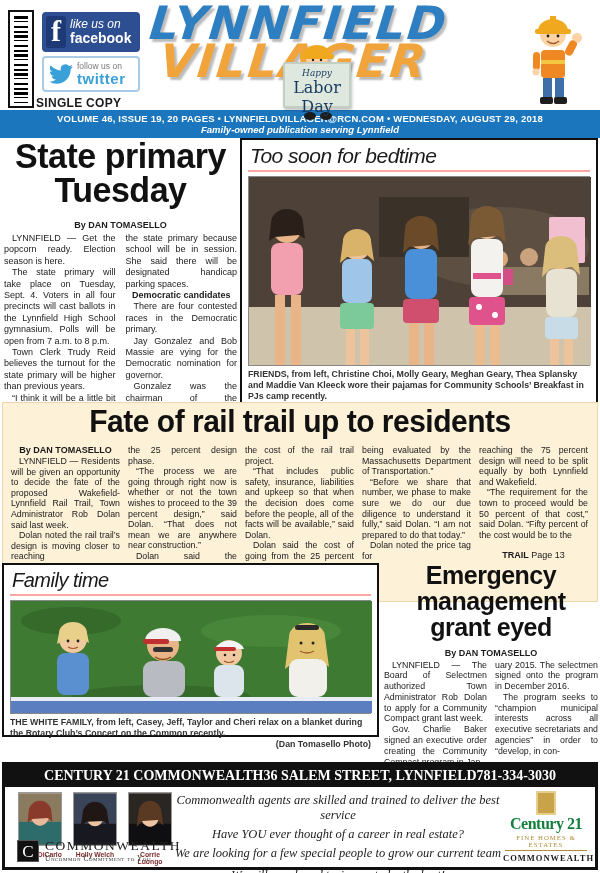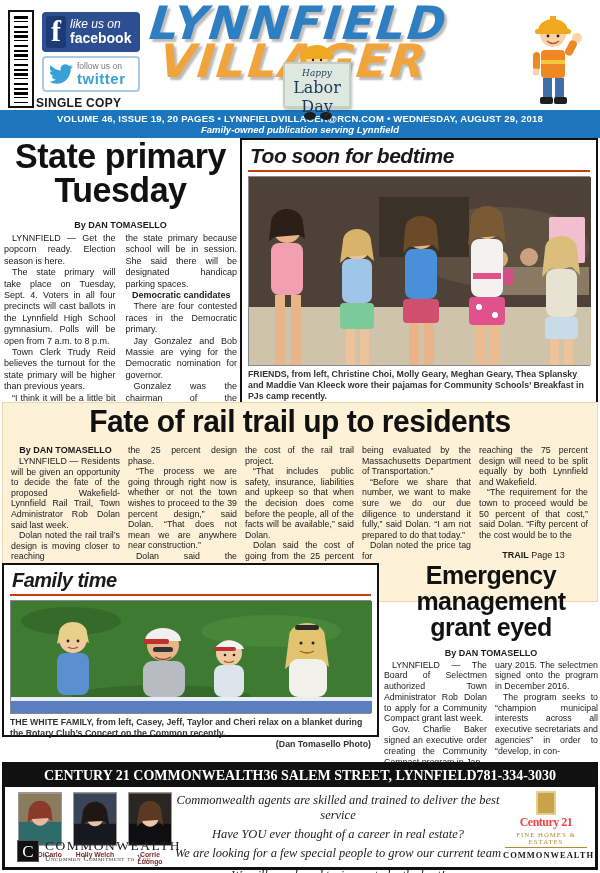--- a/index.html
+++ b/index.html
@@ -63,21 +63,21 @@
   .jump b { font-weight:bold; }
   
   .primary { position:absolute; left:4px; top:140px; width:233px; }
   .primary .headline { font-size:34px; line-height:0.97; text-align:center; transform:scaleY(1.05); }
   .primary .byline { margin:14px 0 3px; }
   .primary .bodycols { gap:10px; margin-top:2px; }
   .primary .col { width:112px; }
   
   .photobox { border:2px solid #111; background:#fff; }
   .bedtime { position:absolute; left:240px; top:138px; width:358px; height:299px; padding:3px 6px; }
-  .photobox .ph-head { font-size:21px; font-style:italic; font-weight:bold; border-bottom:2px solid #c2410c; padding:1px 0 2px 2px; letter-spacing:-0.5px; }
+  .photobox .ph-head { font-size:21px; font-style:italic; font-weight:normal; border-bottom:2px solid #fca5a5; padding:1px 0 2px 2px; letter-spacing:-0.5px; }
   .photobox .caption { font-size:8.8px; font-weight:bold; color:#333; line-height:11px; margin-top:3px; }
   .photobox .credit { text-align:right; font-size:8.8px; font-weight:bold; color:#333; }
   .photo-frame { margin-top:4px; border:1px solid #888; }
   .photo-frame svg { display:block; }
   
   .rail {
     position:absolute; left:2px; top:402px; width:596px; height:200px;
     background:#fdf1d8; border:1px solid #ecd8a8; padding:2px 8px;
   }
   .rail .headline { font-size:30px; text-align:center; transform:scaleY(1.05); }
@@ -112,21 +112,21 @@
   .ad-lines .ln { margin-bottom:4px; }
   .ad-lines .ln4 { margin-top:7px; }
   .cw-logo { position:absolute; left:12px; bottom:4px; display:flex; align-items:center; gap:6px; }
   .cw-c { width:22px; height:22px; background:#111; color:#fff; font-family:"Liberation Serif", serif;
     font-size:17px; text-align:center; line-height:22px; border:1px solid #555; }
   .cw-name { font-family:"Liberation Serif", serif; font-size:13.5px; letter-spacing:1.5px; color:#222; }
   .cw-tag { font-family:"Liberation Serif", serif; font-variant:small-caps; font-size:7.5px; letter-spacing:0.5px; color:#333; }
   .c21 { position:absolute; right:6px; top:4px; width:86px; text-align:center; }
   .c21 .emblem { width:20px; height:24px; margin:0 auto; background:#c8a34a; border-radius:2px;
      box-shadow:inset 0 0 0 2px #e6cf8e; }
-  .c21 .c21name { font-family:"Liberation Serif", serif; font-weight:bold; font-size:12px; color:#ef4444; letter-spacing:-0.5px; }
+  .c21 .c21name { font-family:"Liberation Serif", serif; font-weight:bold; font-size:16px; color:#15803d; letter-spacing:-0.5px; }
   .c21 .c21sub { font-family:"Liberation Serif", serif; font-size:6.8px; color:#b08c3a; letter-spacing:1px; border-bottom:1px solid #b08c3a; padding-bottom:2px; margin:1px 2px; }
   .c21 .c21bottom { font-family:"Liberation Serif", serif; font-variant:small-caps; font-weight:bold; font-size:8.5px; letter-spacing:1px; margin-top:2px; }
 </style>
 </head>
 <body>
 
 <div id="page">
 
   <div>
     <div class="barcode"></div>
@@ -301,21 +301,21 @@
         <p>“The process we are going through right now is whether or not the town wishes to proceed to the 39 percent design,” said Dolan. “That does not mean we are anywhere near construction.”</p>
         <p>Dolan said the Recreational Path Committee is working to evaluate</p>
       </div>
       <div class="col">
         <p class="noindent">the cost of the rail trail project.</p>
         <p>“That includes public safety, insurance, liabilities and upkeep so that when the decision does come before the people, all of the facts will be available,” said Dolan.</p>
         <p>Dolan said the cost of going from the 25 percent design to the 75 percent design is “currently</p>
       </div>
       <div class="col">
         <p class="noindent">being evaluated by the Massachusetts Department of Transportation.”</p>
-        <p>“Before we share that number, we want to make sure we do our due diligence to understand it fully,” said Dolan. “I am not prepared to do that today.”</p>
+        <p>“Before we share that number, we phase to make sure we do our due diligence to understand it fully,” said Dolan. “I am not prepared to do that today.”</p>
         <p>Dolan noted the price tag for</p>
       </div>
       <div class="col">
         <p class="noindent">reaching the 75 percent design will need to be split equally by both Lynnfield and Wakefield.</p>
         <p>“The requirement for the town to proceed would be 50 percent of that cost,” said Dolan. “Fifty percent of the cost would be to the</p>
         <div class="jump"><b>TRAIL</b><span> Page 13</span></div>
       </div>
     </div>
   </div>
 

